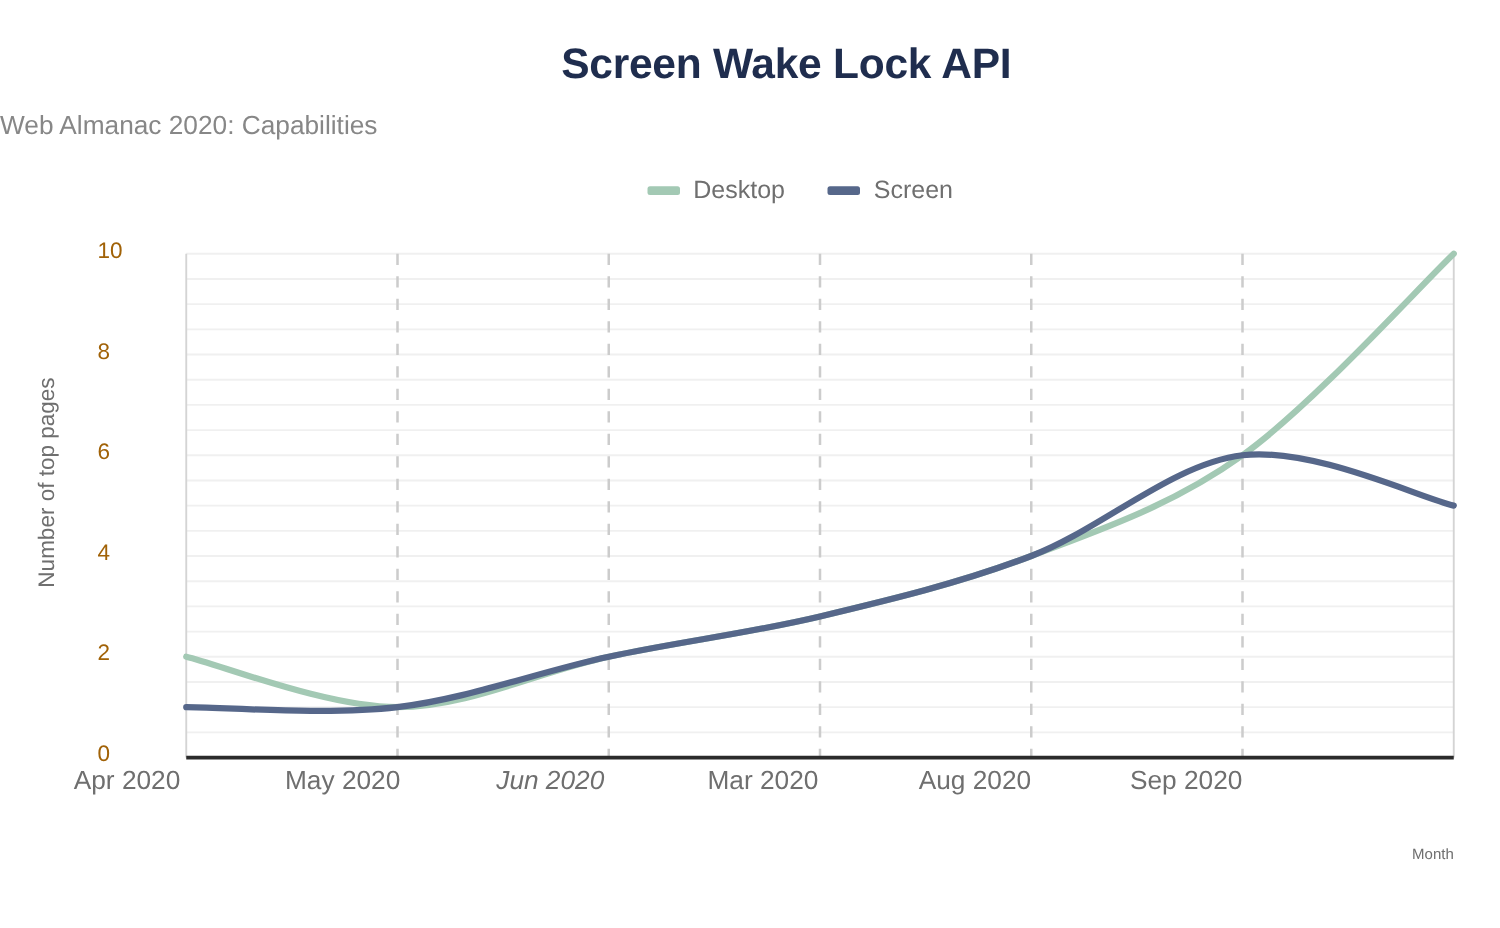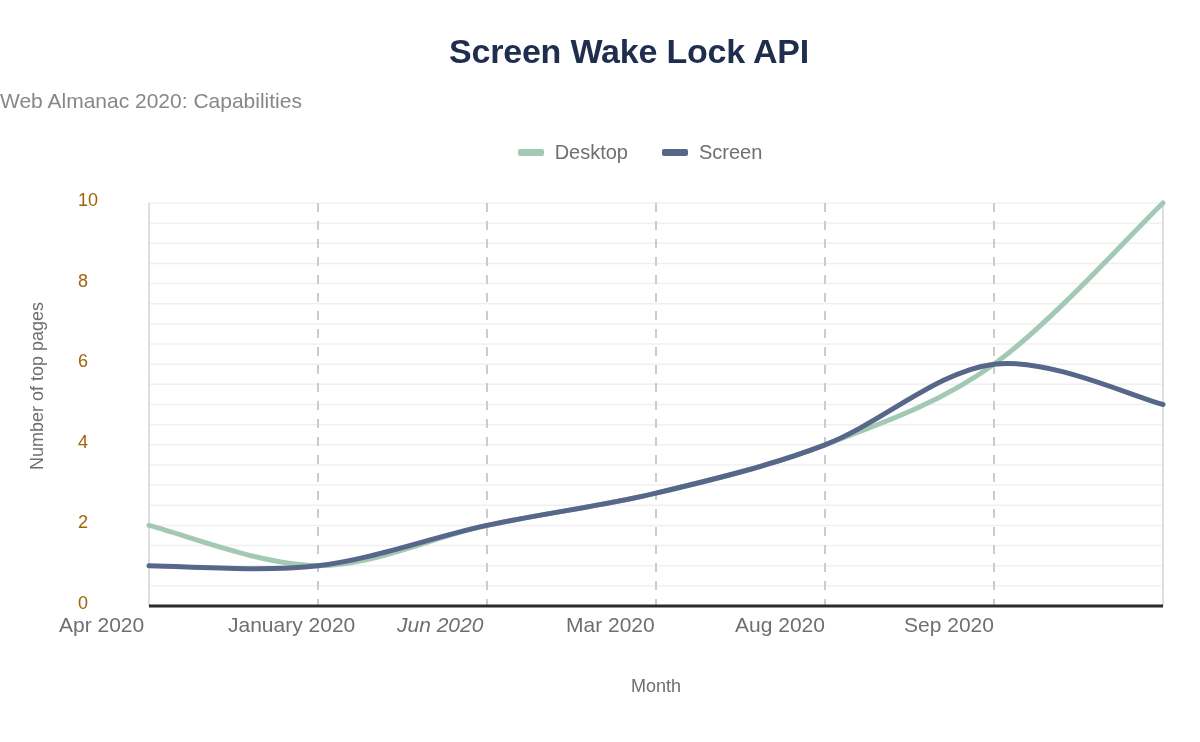--- a/index.html
+++ b/index.html
@@ -82,22 +82,22 @@
     color: #6f6f6f;
     writing-mode: vertical-rl;
     transform: rotate(180deg);
     white-space: nowrap;
   }
   .x-axis-title {
     position: absolute;
     left: 149px;
     top: 676px;
     width: 1014px;
-    text-align: center;
-    font-size: 18px;
+    text-align: right;
+    font-size: 12px;
     color: #6f6f6f;
   }
   .ytick {
     position: absolute;
     right: 1062px;
     width: 60px;
     text-align: left;
     font-size: 18px;
     color: #a16207;
     transform: translateY(-13px);
@@ -186,21 +186,21 @@
     <div id="ytick-layer">
         <div class="ytick" style="top: 606px;">0</div>
         <div class="ytick" style="top: 525.4px;">2</div>
         <div class="ytick" style="top: 444.8px;">4</div>
         <div class="ytick" style="top: 364.2px;">6</div>
         <div class="ytick" style="top: 283.6px;">8</div>
         <div class="ytick" style="top: 203px;">10</div>
       </div>
     <div id="xtick-layer">
         <div class="xtick" style="left: 59px;">Apr 2020</div>
-        <div class="xtick" style="left: 228px;">January 2020</div>
+        <div class="xtick" style="left: 228px;">May 2020</div>
         <div class="xtick" style="left: 397px; font-style: italic;">Jun 2020</div>
         <div class="xtick" style="left: 566px;">Mar 2020</div>
         <div class="xtick" style="left: 735px;">Aug 2020</div>
         <div class="xtick" style="left: 904px;">Sep 2020</div>
       </div>
 
   </div>
 </div>
 
 </body></html>

